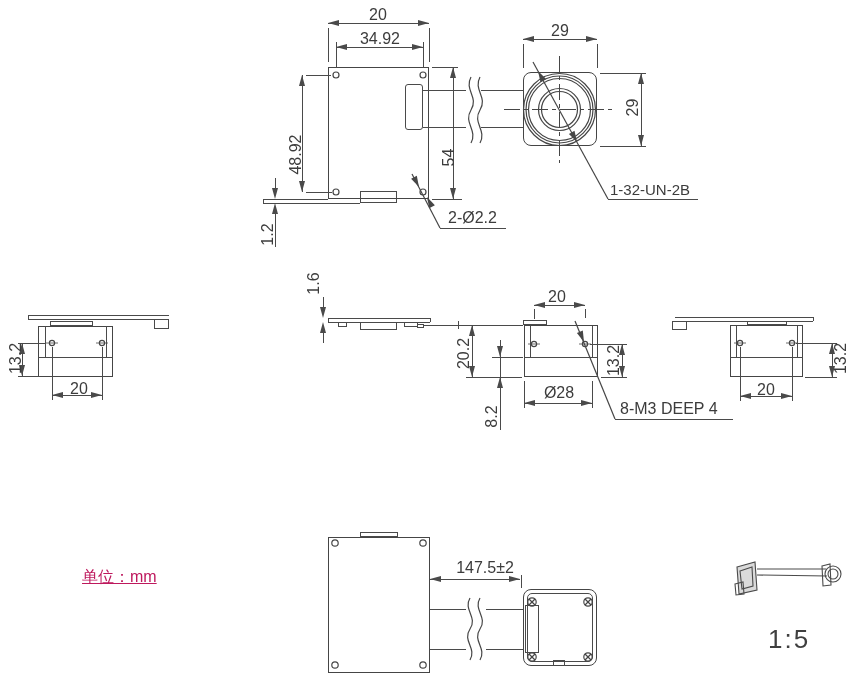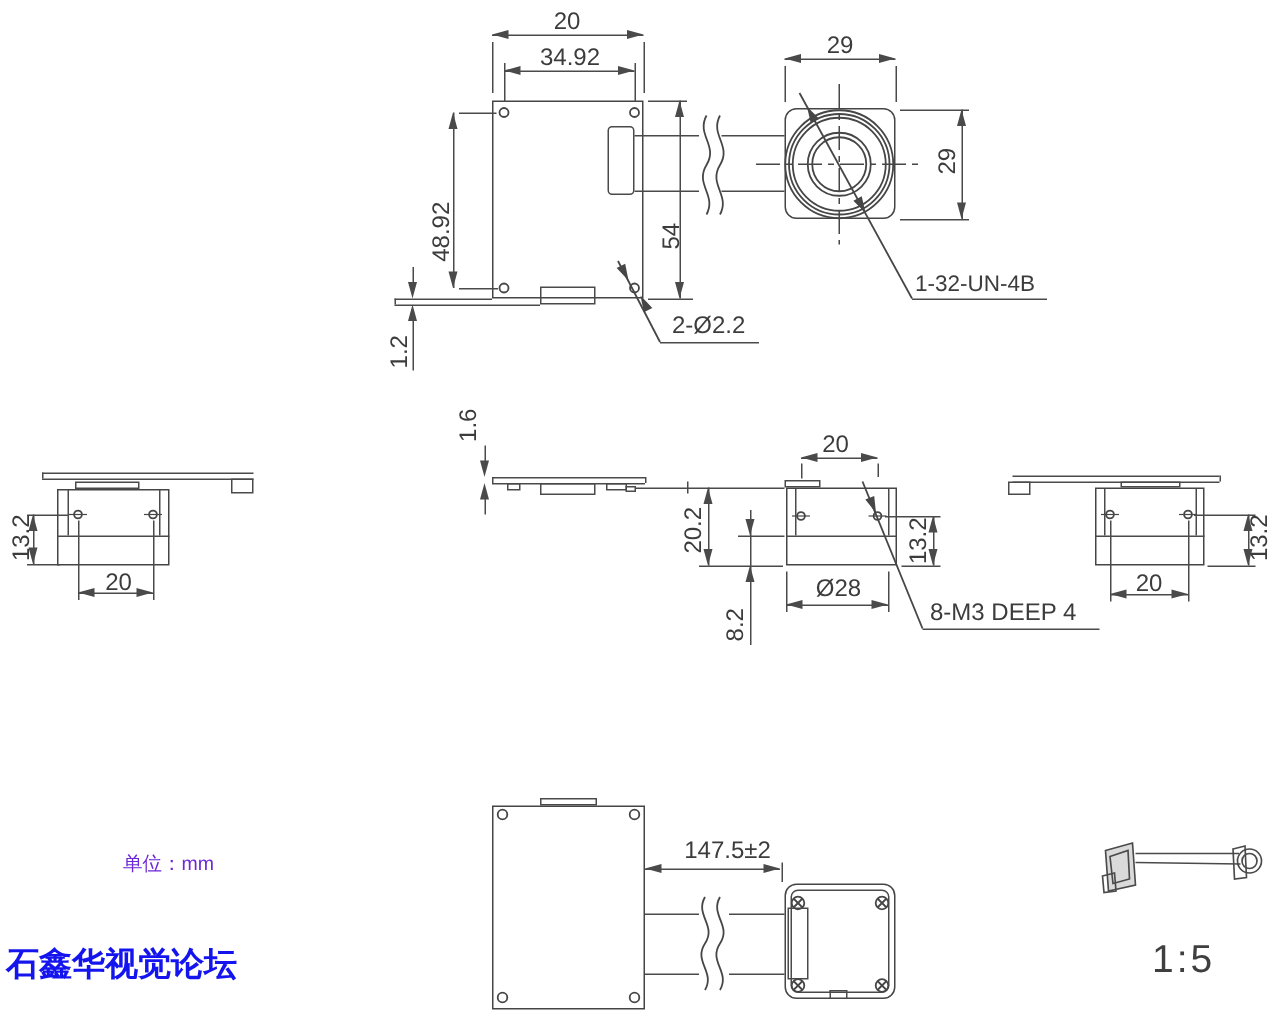--- a/index.html
+++ b/index.html
@@ -12,21 +12,21 @@
   .rc1{position:absolute;border:1px solid #4a4a4a;box-sizing:border-box;background:transparent;}
   .dim{position:absolute;color:#3c3c3c;font-size:16px;line-height:14px;height:15px;
        white-space:nowrap;text-align:center;}
   .left{text-align:left;}
   .dimv{transform:rotate(-90deg);}
   .ar{position:absolute;width:0;height:0;border-style:solid;border-color:transparent;}
   .aL{border-width:3.5px 11px 3.5px 0;border-right-color:#4a4a4a;}
   .aR{border-width:3.5px 0 3.5px 11px;border-left-color:#4a4a4a;}
   .aU{border-width:0 3.5px 11px 3.5px;border-bottom-color:#4a4a4a;}
   .aD{border-width:11px 3.5px 0 3.5px;border-top-color:#4a4a4a;}
-  .units{position:absolute;left:82px;top:567px;font-size:13px;color:#6d28d9;}
+  .units{position:absolute;left:82px;top:567px;font-size:16px;color:#be185d;text-decoration:underline;}
   .scale{position:absolute;left:768px;top:624px;font-size:26px;letter-spacing:2px;color:#3f3f3f;}
   .wm1{position:absolute;left:4px;top:628px;font-size:22px;font-weight:bold;color:#1414ee;}
   .wm2{position:absolute;left:3px;top:651px;font-size:27px;font-weight:bold;color:#1414ee;}
   svg{position:absolute;left:0;top:0;pointer-events:none;}
 </style>
 </head>
 <body>
 
 <div class="canvas">
 
@@ -88,21 +88,21 @@
   <span class="dim" style="left:540px;top:24px;width:40px;">29</span>
 
   <div class="vl" style="left:641px;top:73px;height:73px;"></div>
   <div class="hl" style="left:600px;top:73px;width:46px;"></div>
   <div class="hl" style="left:600px;top:146px;width:46px;"></div>
   <i class="ar aU" style="left:637.5px;top:73px;"></i>
   <i class="ar aD" style="left:637.5px;top:135px;"></i>
   <span class="dim dimv" style="left:621px;top:100px;width:24px;">29</span>
 
   <div class="hl" style="left:608px;top:199px;width:90px;"></div>
-  <span class="dim left" style="left:610px;top:183px;width:90px;font-size:15px;">1-32-UN-4B</span>
+  <span class="dim left" style="left:610px;top:183px;width:90px;font-size:15px;">1-32-UN-2B</span>
 
   <div class="hl" style="left:28px;top:315px;width:141px;"></div>
   <div class="hl" style="left:28px;top:319px;width:141px;"></div>
   <div class="vl" style="left:28px;top:315px;height:4px;"></div>
   <div class="rc1" style="left:154px;top:319px;width:15px;height:10px;"></div>
   <div class="rc1" style="left:50px;top:321px;width:43px;height:5px;"></div>
   <div class="rc" style="left:38px;top:326px;width:75px;height:51px;"></div>
   <div class="hl" style="left:38px;top:357px;width:75px;"></div>
   <div class="vl" style="left:45px;top:326px;height:31px;"></div>
   <div class="vl" style="left:106px;top:326px;height:31px;"></div>
@@ -218,21 +218,20 @@
   <div class="hl" style="left:553px;top:660px;width:11px;"></div>
 
   <div class="hl" style="left:430px;top:579px;width:90px;"></div>
   <div class="vl" style="left:521px;top:575px;height:13px;"></div>
   <i class="ar aL" style="left:430px;top:575.5px;"></i>
   <i class="ar aR" style="left:509px;top:575.5px;"></i>
   <span class="dim" style="left:435px;top:561px;width:100px;">147.5±2</span>
 
   <span class="units">单位：mm</span>
   <span class="scale">1:5</span>
-  <span class="wm1">石鑫华视觉论坛</span>
 
   <svg width="853" height="686" viewBox="0 0 853 686">
     <g stroke="#464646" fill="none" stroke-width="1.2">
 
       <circle cx="336" cy="75" r="3"></circle>
       <circle cx="423" cy="75" r="3"></circle>
       <circle cx="336" cy="192" r="3"></circle>
       <circle cx="423" cy="192" r="3"></circle>
 
       <circle cx="559.5" cy="109.5" r="36"></circle>

